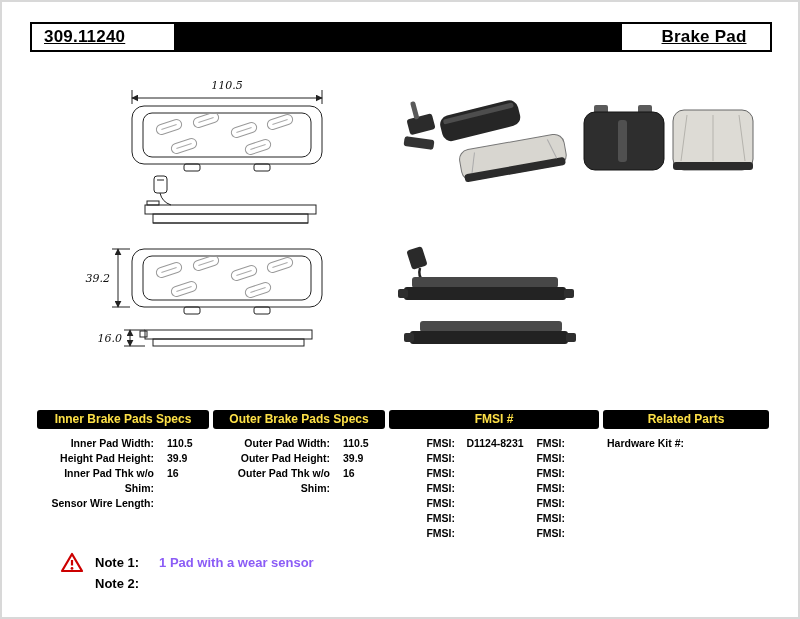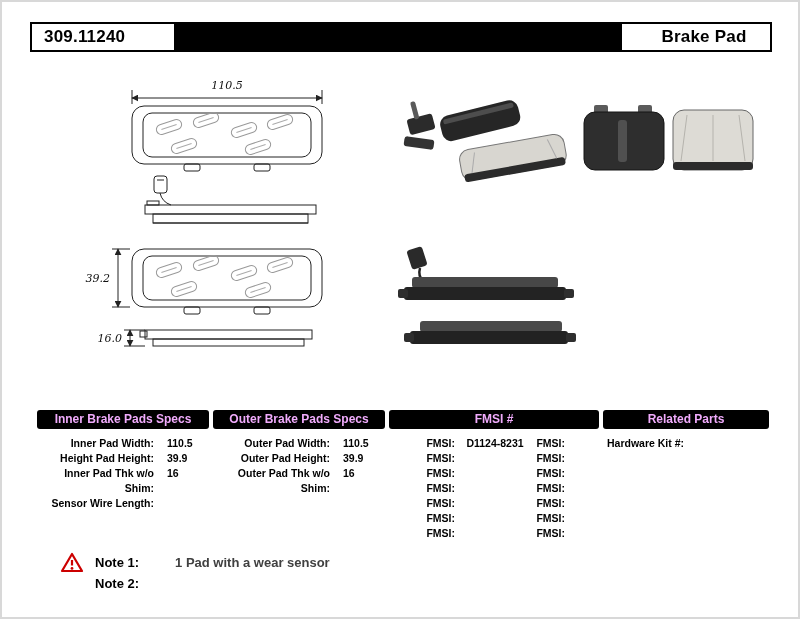--- a/index.html
+++ b/index.html
@@ -8,49 +8,49 @@
     background:#fff; border:2px solid #d8d8d8; overflow:hidden;
     font-family:"Liberation Sans", sans-serif; color:#000;
   }
   
   .topbar {
     position:absolute; left:28px; top:20px; width:742px; height:30px;
     background:#000; display:flex; align-items:stretch;
   }
   .part-box, .product-box {
     background:#fff; margin:2px; padding:0 12px; display:flex; align-items:center;
-    font-weight:bold; font-size:17px; letter-spacing:0.2px;
+    font-weight:bold; font-size:17px; letter-spacing:0.2px;text-decoration:underline;
   }
   .part-box { min-width:118px; }
   .bar-fill { flex:1; }
   .product-box { min-width:108px; justify-content:center;padding-left:28px; }
   
   .diagram { position:absolute; left:30px; top:56px; }
   
   .specs { position:absolute; left:0; top:408px; width:800px; font-weight:bold; font-size:10.5px; }
   .col { position:absolute; top:0; }
   .col-inner   { left:35px;  width:172px; }
   .col-outer   { left:211px; width:172px; }
   .col-fmsi    { left:387px; width:210px; }
   .col-related { left:601px; width:166px; }
   .spec-header {
-    background:#000; color:#f0abfc; text-align:center; font-size:12px; font-weight:bold;
+    background:#000; color:#fde047; text-align:center; font-size:12px; font-weight:bold;
     height:19px; line-height:19px; border-radius:3px; margin-bottom:7px;
   }
   .kv-row { display:grid; grid-template-columns:1fr 42px; column-gap:13px; line-height:15px; }
   .kv-row .k { text-align:right; }
   .kv-row .v { text-align:left; }
   .fmsi-row { display:grid; grid-template-columns:36px 74px 36px 58px; line-height:15px;margin-left:33px; }
   .fmsi-row .k { text-align:right; padding-right:3px; }
   .fmsi-row .v { text-align:center; }
   .rel-row { line-height:15px; padding-left:4px; }
   
   .notes { position:absolute; left:58px; top:549px; font-size:13px; font-weight:bold; }
   .note1 { display:flex; align-items:center; gap:11px; height:22px; }
-  .note-red { color:#404040; margin-left:25px; }
+  .note-red { color:#8b5cf6; margin-left:9px; }
   .note2 { margin-left:35px; margin-top:3px; height:20px; }
 </style>
 </head>
 <body>
 
 <div class="page">
 
   <div class="topbar">
     <div class="part-box">309.11240</div>
     <div class="bar-fill"></div>

